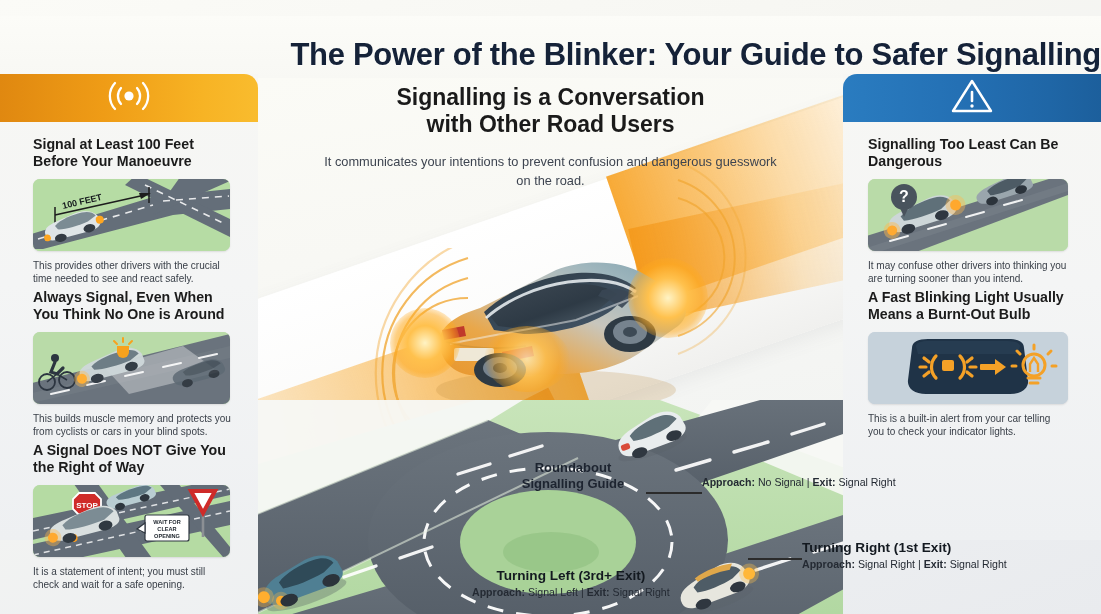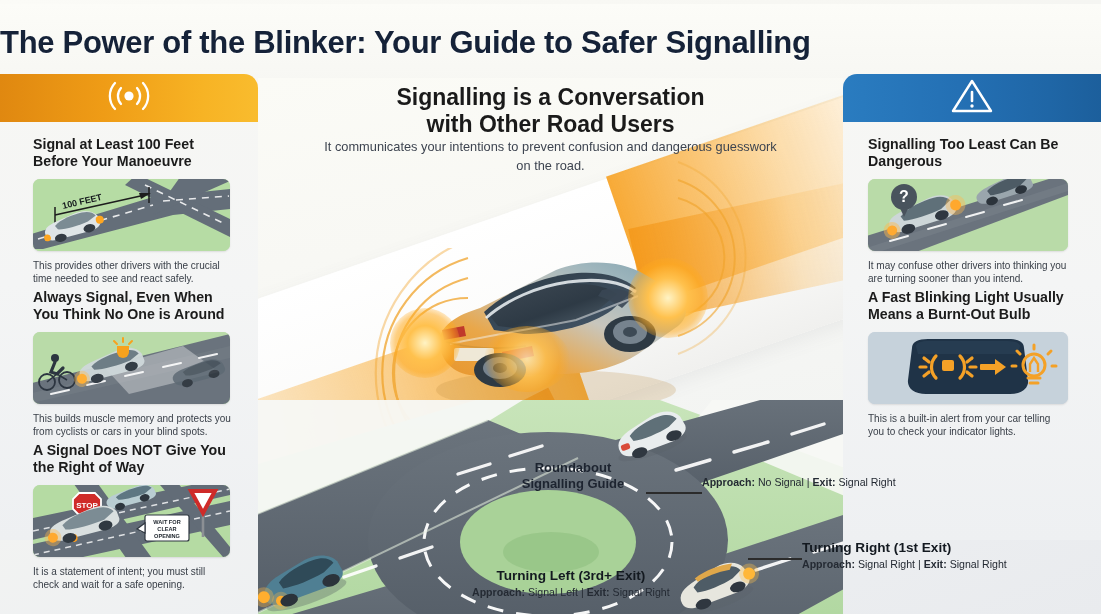--- a/index.html
+++ b/index.html
@@ -12,22 +12,22 @@
   #poster {
     position: absolute; inset: 0;
     width: 1101px; height: 614px;
     background:
       linear-gradient(160deg, #fbfbf7 0%, #f6f6f2 35%, #eef0f2 70%, #e9ebee 100%);
     overflow: hidden;
   }
 
   
   .title-bar {
-    position: absolute; left: 0; top: 4px; width: 1101px; height: 78px;
-    display: flex; align-items: center; justify-content: flex-start;
+    position: absolute; left: 0; top: 16px; width: 1101px; height: 78px;
+    display: flex; align-items: center; justify-content: flex-end;
     background: linear-gradient(180deg,#fcfcf8 0%, #f7f7f3 100%);
   }
   .title-bar h1 {
     font-size: 31px; font-weight: bold; color: #152238;
     letter-spacing: -0.3px; white-space: nowrap;
     text-shadow: 0 1px 0 rgba(255,255,255,0.7);
   }
 
   
   .center-stage {
@@ -81,21 +81,21 @@
   }
 
   .center-head {
     position: absolute; left: 0; top: 0; width: 585px;
     text-align: center; padding-top: 6px;
   }
   .center-head h2 {
     font-size: 23px; font-weight: bold; color: #1a1a1a; line-height: 1.18;
   }
   .center-head p {
-    margin-top: 0; font-size: 12.8px; color: #3d4450; line-height: 1.45;
+    margin-top: 15px; font-size: 12.8px; color: #3d4450; line-height: 1.45;
   }
 
   .roundabout-title {
     position: absolute; left: 205px; top: 382px; width: 220px;
     text-align: center; font-size: 13px; font-weight: bold;
     color: #1d2430; line-height: 1.2; z-index: 9;
   }
 
   
   .col { position: absolute; top: 74px; width: 258px; height: 466px; padding-left: 31px; }

